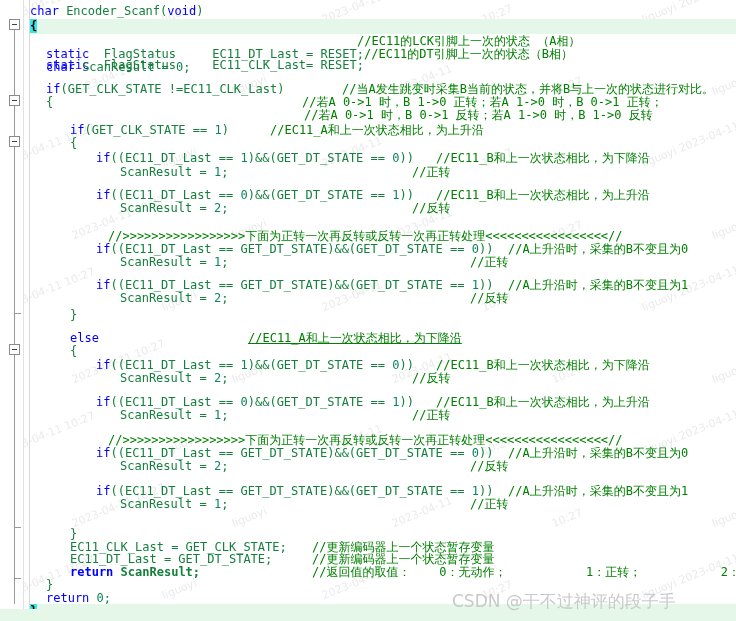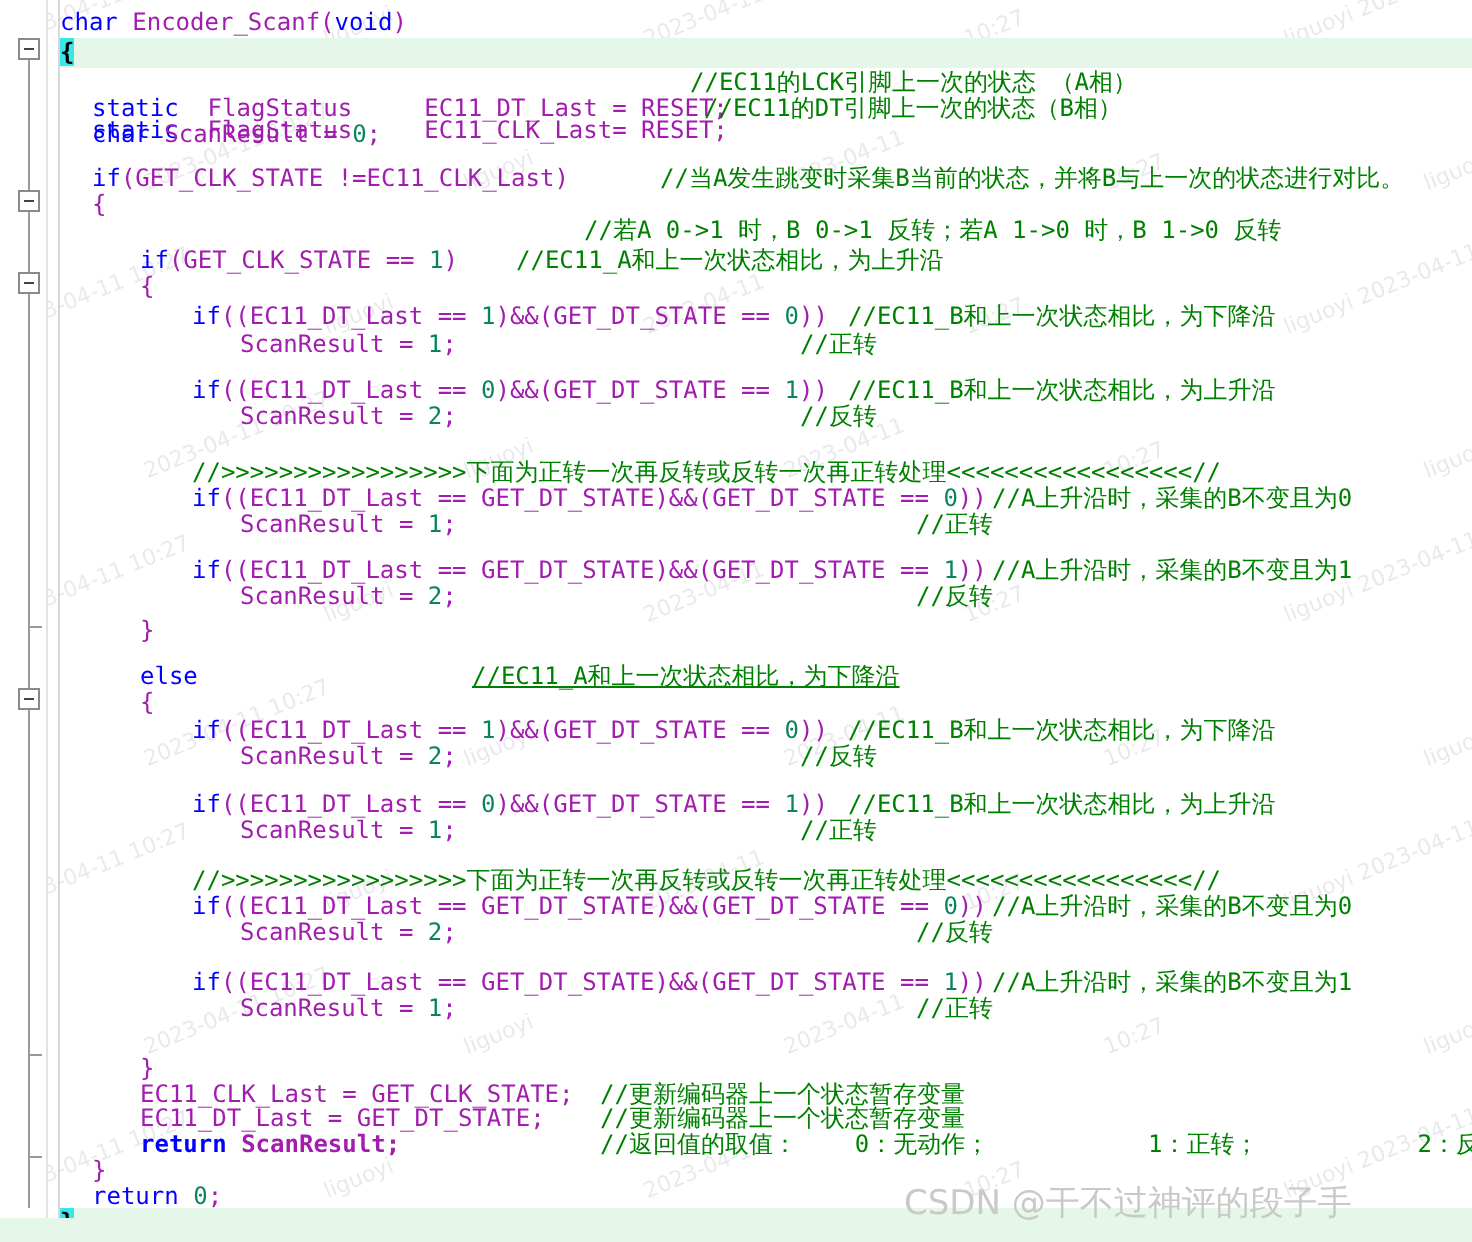--- a/index.html
+++ b/index.html
@@ -81,35 +81,35 @@
     height:15px;line-height:15px;
     white-space:pre;
     font-family:"DejaVu Sans Mono","Liberation Mono",monospace;
     font-size:12px;
     color:#000000;
   }
   .line span{white-space:pre;}
   .kw{color:#0000ff;}
   .num{color:#098658;}
   .cmt{color:#008000;}
-  .plain{color:#a21caf;}
+  .plain{color:#15803d;}
   .brace-hl{background:#38e8e8;color:#000000;font-weight:bold;}
   .cur-line{
     position:absolute;left:30px;
     height:15px;width:706px;
     background:#e4f7e8;
     z-index:1;
   }
   .caret{
     position:absolute;
     width:1px;height:13px;background:#000;
   }
 
   
-  .cjk{font-family:"DejaVu Sans Mono","Liberation Mono",monospace;}
+  .cjk{font-family:"DejaVu Sans Mono","Liberation Mono",monospace;margin-left:12px;}
 
   
   .csdn{
     position:absolute;
     left:0;top:588px;width:736px;height:33px;
     z-index:4;
     pointer-events:none;
   }
   .csdn-bar{
     position:absolute;left:0;bottom:0;width:736px;height:12px;
@@ -183,20 +183,21 @@
       <div class="line" style="left: 30px; top: 4px;"><span class="kw">char</span><span class="plain"> Encoder_Scanf(</span><span class="kw">void</span><span class="plain">)</span></div>
       <div class="line" style="left: 30px; top: 19px;"><span class="brace-hl">{</span></div>
       <div class="line" style="left: 46px; top: 34px; margin-top: 24px;"><span class="kw">static</span><span class="plain">  FlagStatus     EC11_CLK_Last= RESET;</span></div>
       <div class="line cmt cjk" style="left: 345px; top: 34px;">//EC11的LCK引脚上一次的状态 （A相）</div>
       <div class="line" style="left: 46px; top: 47px;"><span class="kw">static</span><span class="plain">  FlagStatus     EC11_DT_Last = RESET;</span></div>
       <div class="line cmt cjk" style="left: 352px; top: 47px;">//EC11的DT引脚上一次的状态（B相）</div>
       <div class="line" style="left: 46px; top: 60px;"><span class="kw">char</span><span class="plain"> ScanResult = </span><span class="num">0</span><span class="plain">;</span></div>
       <div class="line" style="left: 46px; top: 82px;"><span class="kw">if</span><span class="plain">(GET_CLK_STATE !=EC11_CLK_Last)</span></div>
       <div class="line cmt cjk" style="left: 330px; top: 82px;">//当A发生跳变时采集B当前的状态，并将B与上一次的状态进行对比。</div>
       <div class="line" style="left: 46px; top: 95px;"><span class="plain">{</span></div>
+      <div class="line cmt cjk" style="left: 290px; top: 95px;">//若A 0-&gt;1 时，B 1-&gt;0 正转；若A 1-&gt;0 时，B 0-&gt;1 正转；</div>
       <div class="line cmt cjk" style="left: 292px; top: 108px;">//若A 0-&gt;1 时，B 0-&gt;1 反转；若A 1-&gt;0 时，B 1-&gt;0 反转</div>
       <div class="line" style="left: 70px; top: 123px;"><span class="kw">if</span><span class="plain">(GET_CLK_STATE == </span><span class="num">1</span><span class="plain">)</span></div>
       <div class="line cmt cjk" style="left: 258px; top: 123px;">//EC11_A和上一次状态相比，为上升沿</div>
       <div class="line" style="left: 70px; top: 136px;"><span class="plain">{</span></div>
       <div class="line" style="left: 96px; top: 151px;"><span class="kw">if</span><span class="plain">((EC11_DT_Last == </span><span class="num">1</span><span class="plain">)&amp;&amp;(GET_DT_STATE == </span><span class="num">0</span><span class="plain">))</span></div>
       <div class="line cmt cjk" style="left: 424px; top: 151px;">//EC11_B和上一次状态相比，为下降沿</div>
       <div class="line" style="left: 120px; top: 165px;"><span class="plain">ScanResult = </span><span class="num">1</span><span class="plain">;</span></div>
       <div class="line cmt cjk" style="left: 400px; top: 165px;">//正转</div>
       <div class="line" style="left: 96px; top: 188px;"><span class="kw">if</span><span class="plain">((EC11_DT_Last == </span><span class="num">0</span><span class="plain">)&amp;&amp;(GET_DT_STATE == </span><span class="num">1</span><span class="plain">))</span></div>
       <div class="line cmt cjk" style="left: 424px; top: 188px;">//EC11_B和上一次状态相比，为上升沿</div>

